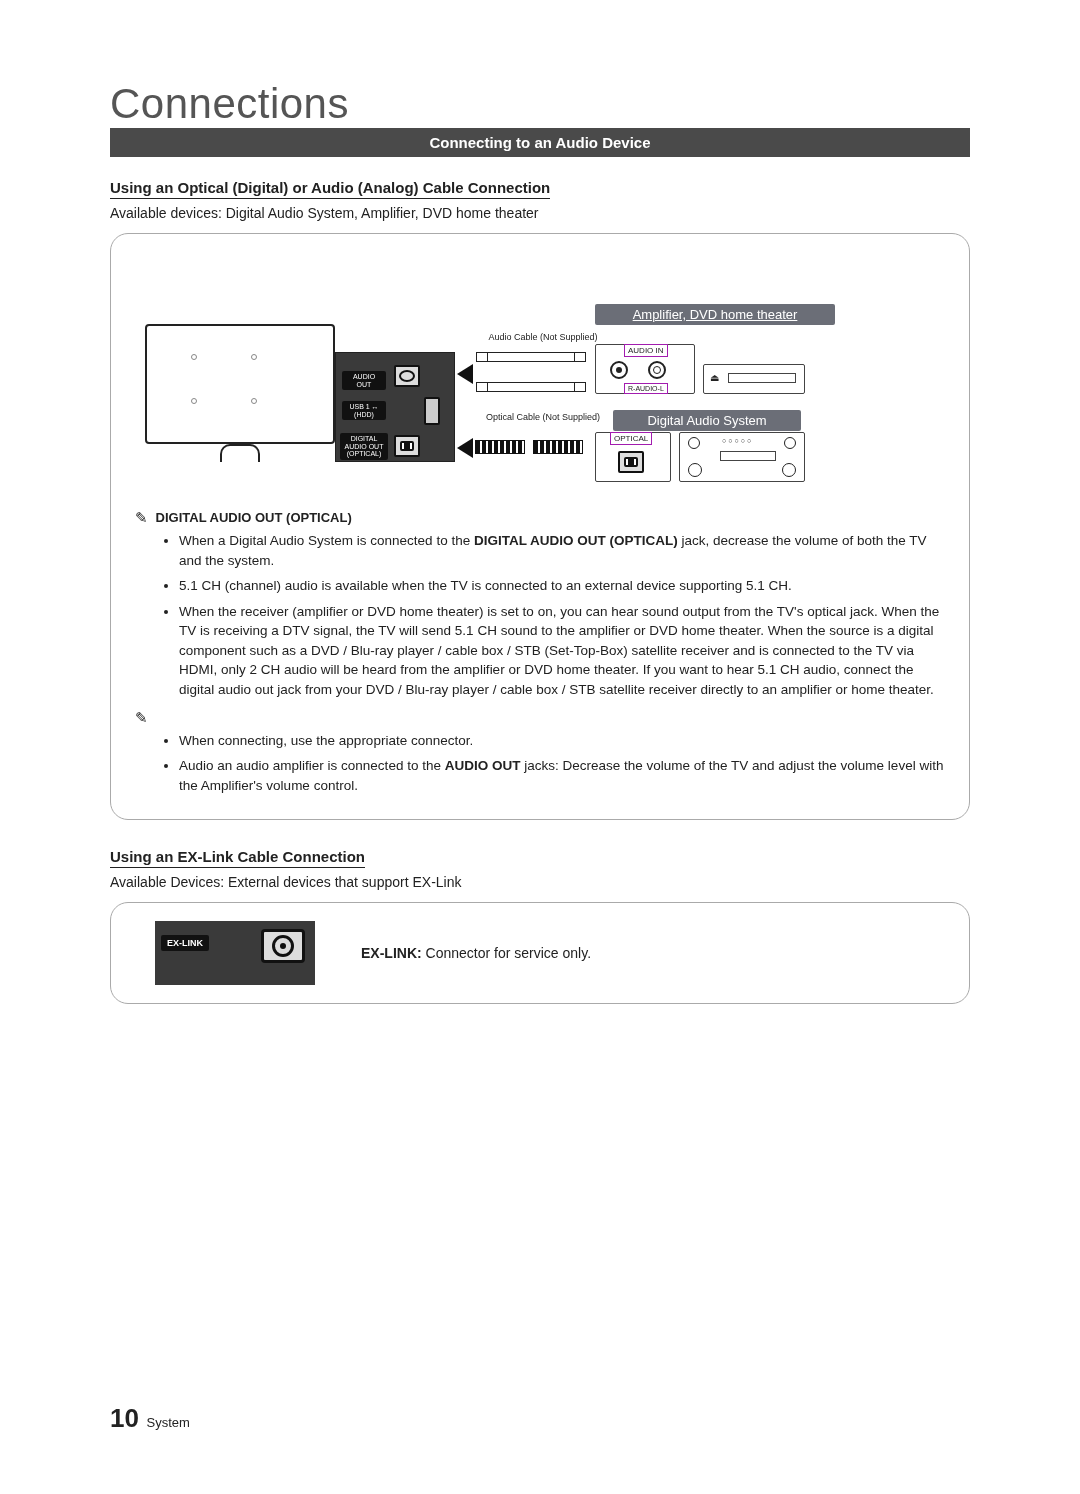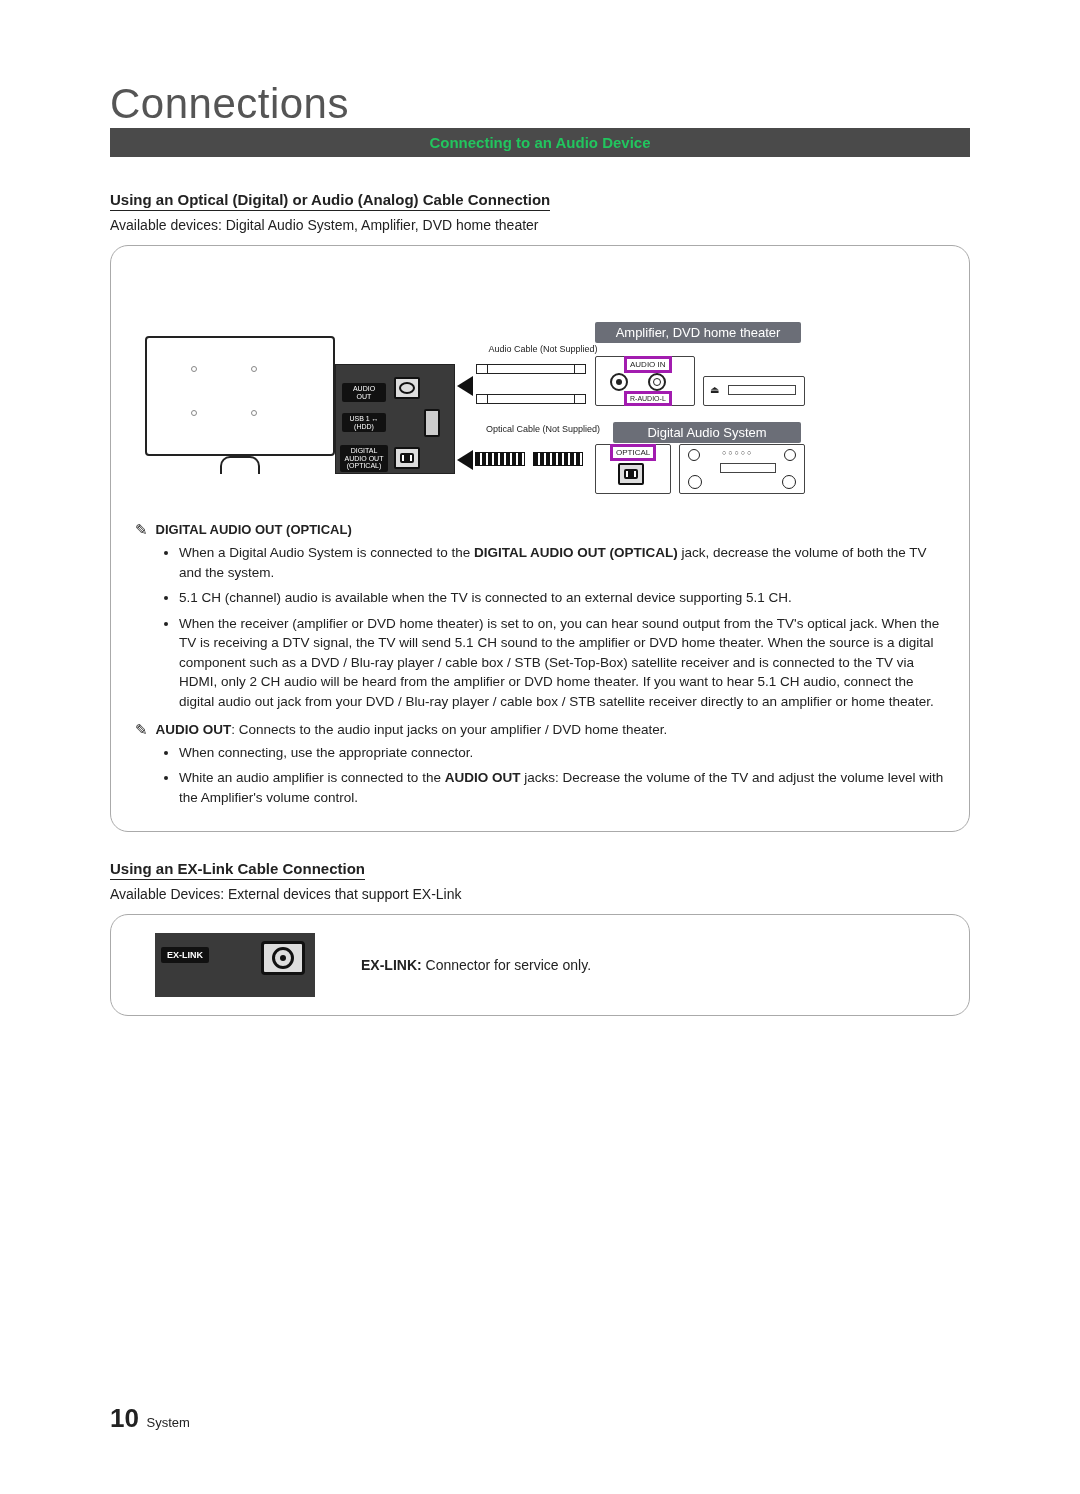--- a/index.html
+++ b/index.html
@@ -14,26 +14,26 @@
   }
   .chapter-title {
     font-size: 42px;
     font-weight: 300;
     color: #555;
     letter-spacing: 0.5px;
     margin-bottom: 0;
   }
   .section-bar {
     background: #4a4a4a;
-    color: #22c55e;
+    color: #ffffff;
     text-align: center;
     font-size: 15px;
     font-weight: bold;
     padding: 6px 0;
-    margin-bottom: 34px;
+    margin-bottom: 22px;
   }
   .subheading {
     font-size: 15px;
     font-weight: bold;
     display: inline-block;
     border-bottom: 1px solid #222;
     padding-bottom: 2px;
     margin-bottom: 6px;
   }
   .ptext {
@@ -151,21 +151,21 @@
   }
   .device-box {
     position:absolute;
     border:1.5px solid #444;
     border-radius:2px;
     background:#fff;
   }
   .device-sub {
     position:absolute;
     font-size:8px;
-    border:3px solid #a21caf;
+    border:1px solid #a21caf;
     padding:1px 3px;
     background:#fff;
   }
   .circle-port { position:absolute; width:18px; height:18px; border:2px solid #222; border-radius:50%; }
   .circle-port.dot::after { content:""; position:absolute; left:50%; top:50%; width:6px; height:6px; background:#222; border-radius:50%; transform:translate(-50%,-50%);}
   .eject-icon::before { content:"⏏"; font-size:10px; }
   .tray { position:absolute; border:1px solid #444; height:10px; background:#fff; }
 
   
   .note { display:flex; gap:8px; margin:4px 0 6px 0; align-items:flex-start; }
@@ -266,21 +266,21 @@
     <div class="cable-label" style="left:348px; top:160px; width:120px;">Optical Cable (Not Supplied)</div>
 
     <div class="arrow-left" style="left:322px; top:112px;"></div>
     <div class="rca-cable" style="left:352px; top:100px; width:88px;"></div>
     <div class="rca-cable" style="left:352px; top:130px; width:88px;"></div>
 
     <div class="arrow-left" style="left:322px; top:186px;"></div>
     <div class="optical-cable" style="left:340px; top:188px; width:50px;"></div>
     <div class="optical-cable" style="left:398px; top:188px; width:50px;"></div>
 
-    <div class="device-title" style="left:460px; top:58px; width:206px;">Amplifier, DVD home theater</div>
+    <div class="device-title" style="left:460px; top:52px; width:240px;text-decoration:underline;">Amplifier, DVD home theater</div>
     <div class="device-box" style="left:460px; top:92px; width:100px; height:50px;">
       <div class="device-sub" style="left:28px; top:-1px;">AUDIO IN</div>
       <span class="circle-port dot" style="left:14px; top:16px;"></span>
       <span class="circle-port" style="left:52px; top:16px;">
         <span style="position:absolute;inset:3px;border:1.5px solid #222;border-radius:50%;"></span>
       </span>
       <div class="device-sub" style="left:28px; bottom:-1px; font-size:7px;">R-AUDIO-L</div>
     </div>
     <div class="device-box" style="left:568px; top:112px; width:102px; height:30px;">
       <span class="eject-icon" style="position:absolute;left:6px;top:2px;"></span>
@@ -311,28 +311,25 @@
   <ul class="bullets">
     <li>
       <span>When a Digital Audio System is connected to the </span><span class="inline-bold">DIGITAL AUDIO OUT (OPTICAL)</span><span> jack, decrease the volume of both the TV and the system.</span>
     </li>
     <li>5.1 CH (channel) audio is available when the TV is connected to an external device supporting 5.1 CH.</li>
     <li>When the receiver (amplifier or DVD home theater) is set to on, you can hear sound output from the TV's optical jack. When the TV is receiving a DTV signal, the TV will send 5.1 CH sound to the amplifier or DVD home theater. When the source is a digital component such as a DVD / Blu-ray player / cable box / STB (Set-Top-Box) satellite receiver and is connected to the TV via HDMI, only 2 CH audio will be heard from the amplifier or DVD home theater. If you want to hear 5.1 CH audio, connect the digital audio out jack from your DVD / Blu-ray player / cable box / STB satellite receiver directly to an amplifier or home theater.</li>
   </ul>
 
   <div class="note">
     <span class="note-icon">✎</span>
-    <span style="font-size:13.5px;">
-      <span class="inline-bold">AUDIO OUT</span><span>: Connects to the audio input jacks on your amplifier / DVD home theater.</span>
-    </span>
   </div>
   <ul class="bullets">
     <li>When connecting, use the appropriate connector.</li>
     <li>
-      <span>White an audio amplifier is connected to the </span><span class="inline-bold">AUDIO OUT</span><span> jacks: Decrease the volume of the TV and adjust the volume level with the Amplifier's volume control.</span>
+      <span>Audio an audio amplifier is connected to the </span><span class="inline-bold">AUDIO OUT</span><span> jacks: Decrease the volume of the TV and adjust the volume level with the Amplifier's volume control.</span>
     </li>
   </ul>
 </div>
 
 <div class="subheading">Using an EX-Link Cable Connection</div>
 <div class="ptext">Available Devices: External devices that support EX-Link</div>
 
 <div class="exlink-box">
   <div class="exlink-panel">
     <span class="exlink-label">EX-LINK</span>

